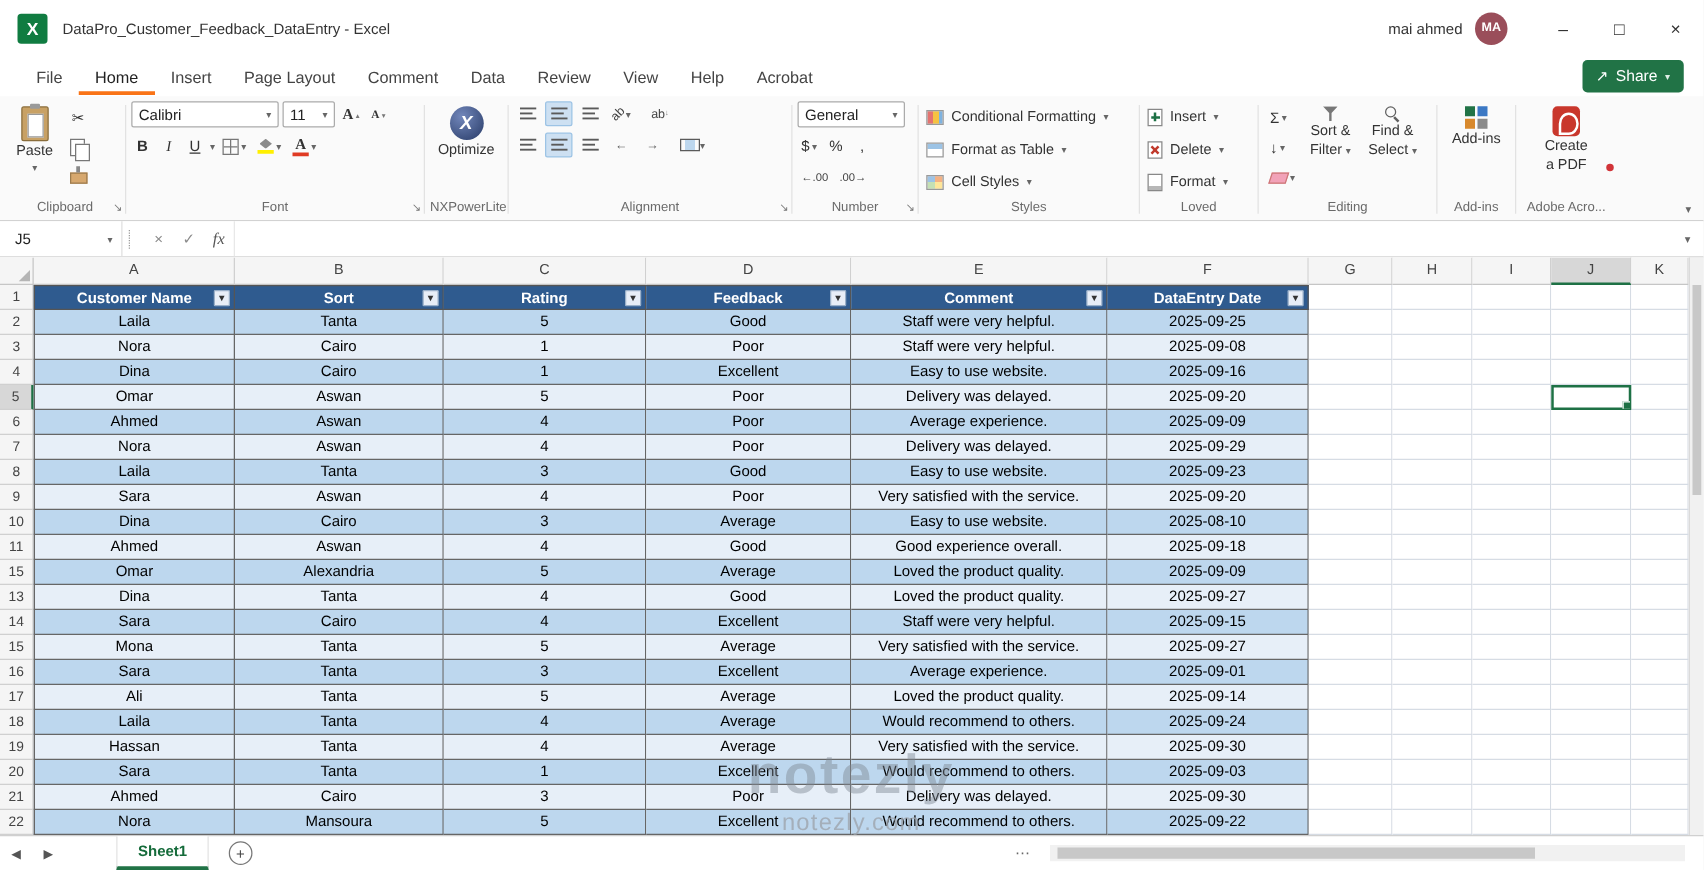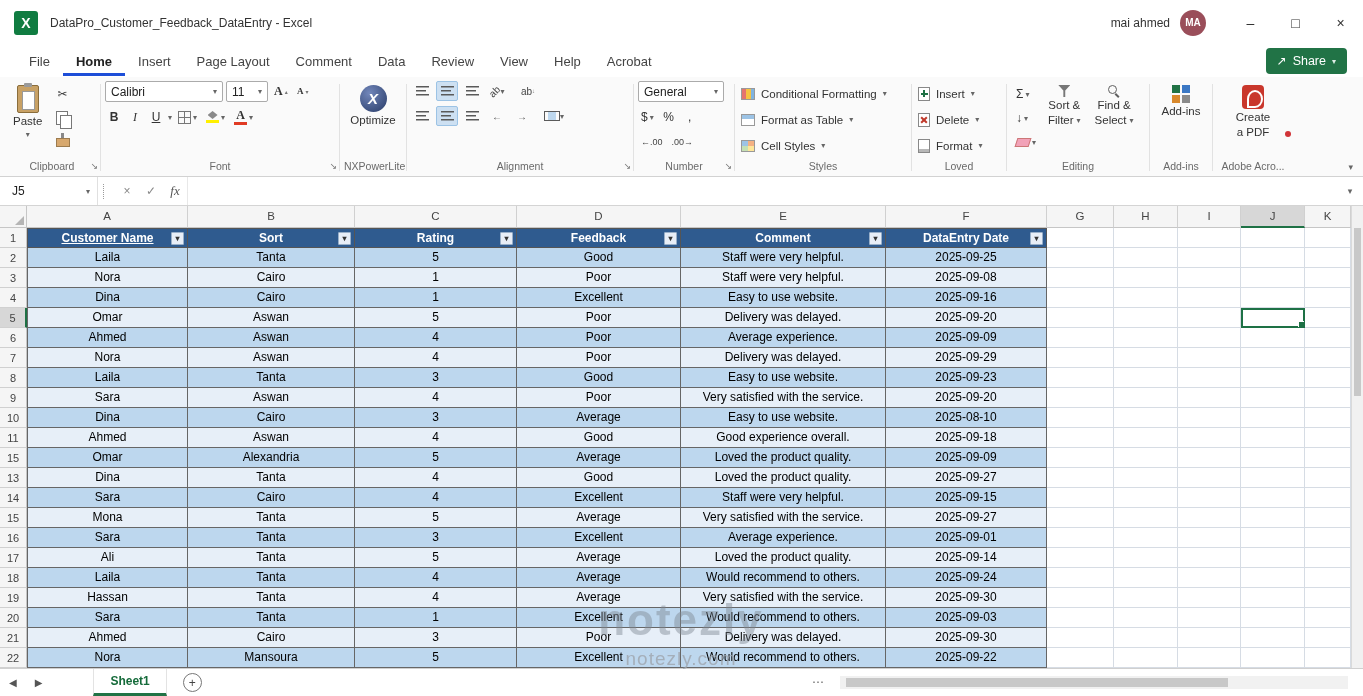--- a/index.html
+++ b/index.html
@@ -20,21 +20,21 @@
   .tb-right{margin-left:auto;display:flex;align-items:center;height:45px;}
   .user{font-size:12px;color:#333;margin-right:10px;}
   .avatar{width:26px;height:26px;border-radius:50%;background:#9a4e5a;color:#fff;font-size:10px;font-weight:bold;
           display:flex;align-items:center;justify-content:center;margin-right:22px;}
   .winbtn{width:45px;height:45px;display:flex;align-items:center;justify-content:center;font-size:14px;color:#333;}
 
   
   .tabsrow{position:absolute;left:0;top:45px;width:1363px;height:32px;background:#fff;display:flex;align-items:center;}
   .tabs{display:flex;align-items:center;padding-left:16px;height:32px;}
   .rtab{padding:0 13px;font-size:13px;color:#444;height:29px;line-height:29px;box-sizing:border-box;}
-  .rtab.active{font-weight:bold;color:#222;border-bottom:3px solid #1d4ed8;}
+  .rtab.active{font-weight:normal;color:#222;border-bottom:3px solid #f97316;}
   .share-btn{position:absolute;right:16px;top:3px;height:26px;background:#217346;color:#fff;border-radius:4px;
              display:flex;align-items:center;padding:0 11px;gap:6px;font-size:12.5px;}
   .share-btn .dd{color:#dfeee6;}
   .share-ic{font-size:12px;}
 
   
   .ribbon{position:absolute;left:0;top:77px;width:1363px;height:100px;background:#fafafa;border-bottom:1px solid #d2d2d2;
           display:flex;align-items:stretch;padding:2px 4px 0 4px;box-sizing:border-box;}
   .rgroup{display:flex;flex-direction:column;position:relative;padding:2px 4px 0;box-sizing:border-box;flex:0 0 auto;}
   .gbody{flex:1;display:flex;align-items:flex-start;gap:4px;}
@@ -126,21 +126,21 @@
   .grow{display:flex;height:20px;}
   .rowh{flex:0 0 27px;height:20px;line-height:20px;text-align:center;font-size:11px;color:#444;background:#f5f5f5;
         border-right:1px solid #c6c6c6;border-bottom:1px solid #d0d0d0;box-sizing:border-box;}
   .rowh-sel{background:#d7d7d7;border-right:2px solid #1e7145;}
   .cell{flex:0 0 auto;height:20px;line-height:19px;font-size:12px;text-align:center;box-sizing:border-box;
         overflow:hidden;white-space:nowrap;}
   .cell.data{border-right:1px solid #666;border-bottom:1px solid #666;color:#000;}
   .cell.c0{border-left:1px solid #666;}
   .thead{background:#2f5b8f;color:#fff;font-weight:bold;position:relative;display:flex;align-items:center;justify-content:center;
          border-right:1px solid #555;border-bottom:1px solid #555;border-top:1px solid #555;}
-  .thead.c0{border-left:1px solid #555;text-decoration:underline;}
+  .thead.c0{border-left:1px solid #555;}
   .hlab{font-size:12px;}
   .filterbtn{position:absolute;right:3px;top:3px;width:13px;height:13px;background:#e8eef7;border:1px solid #9ab0c9;
              color:#333;font-size:8px;line-height:12px;text-align:center;border-radius:1px;box-sizing:border-box;}
   .band-a{background:#bdd7ee;} .band-b{background:#e7eff8;}
   .cell.empty{border-right:1px solid #d6dce4;border-bottom:1px solid #d6dce4;background:#fff;}
   .selcell{outline:2px solid #1e7145;outline-offset:-2px;position:relative;background:#fff;z-index:3;}
   .handle{position:absolute;right:-1px;bottom:-1px;width:5px;height:5px;background:#1e7145;border:1px solid #fff;z-index:4;}
 
   
   .vscroll{position:absolute;left:1351px;top:206px;width:12px;height:462px;background:#f1f1f1;border-left:1px solid #dadada;box-sizing:border-box;}

